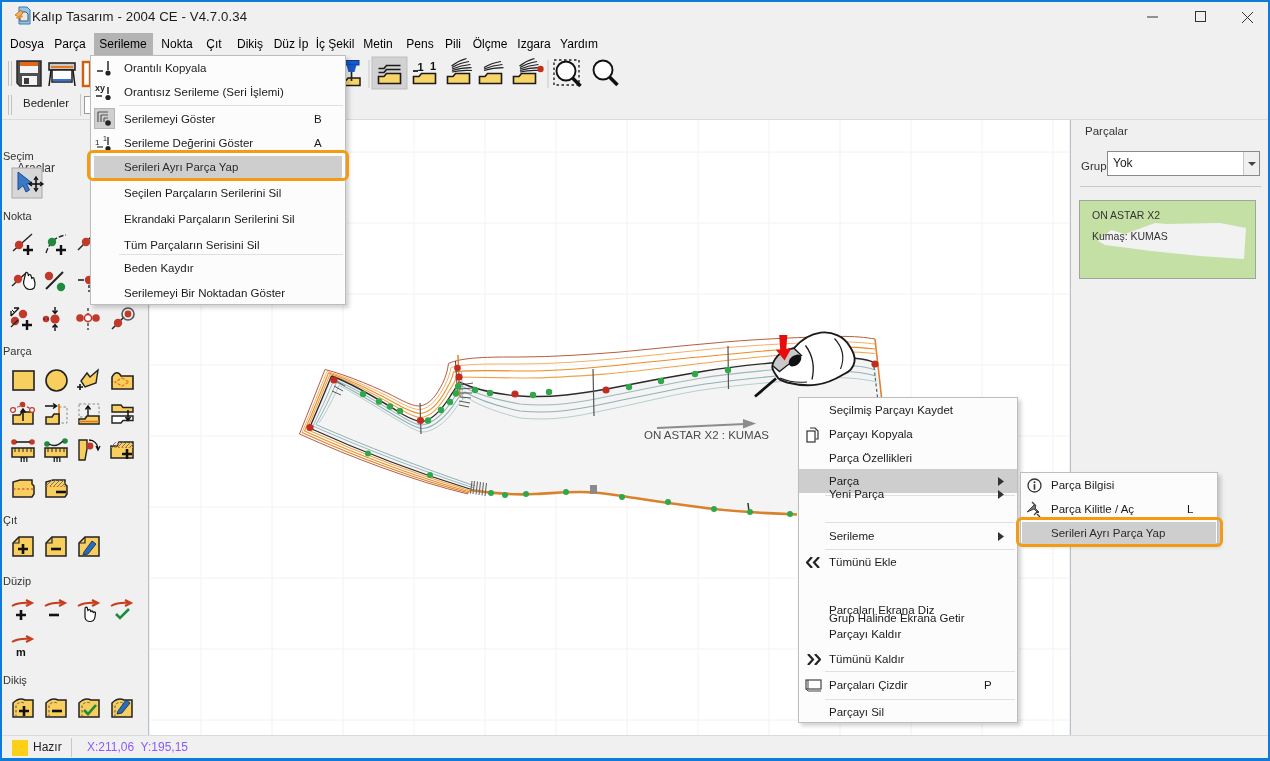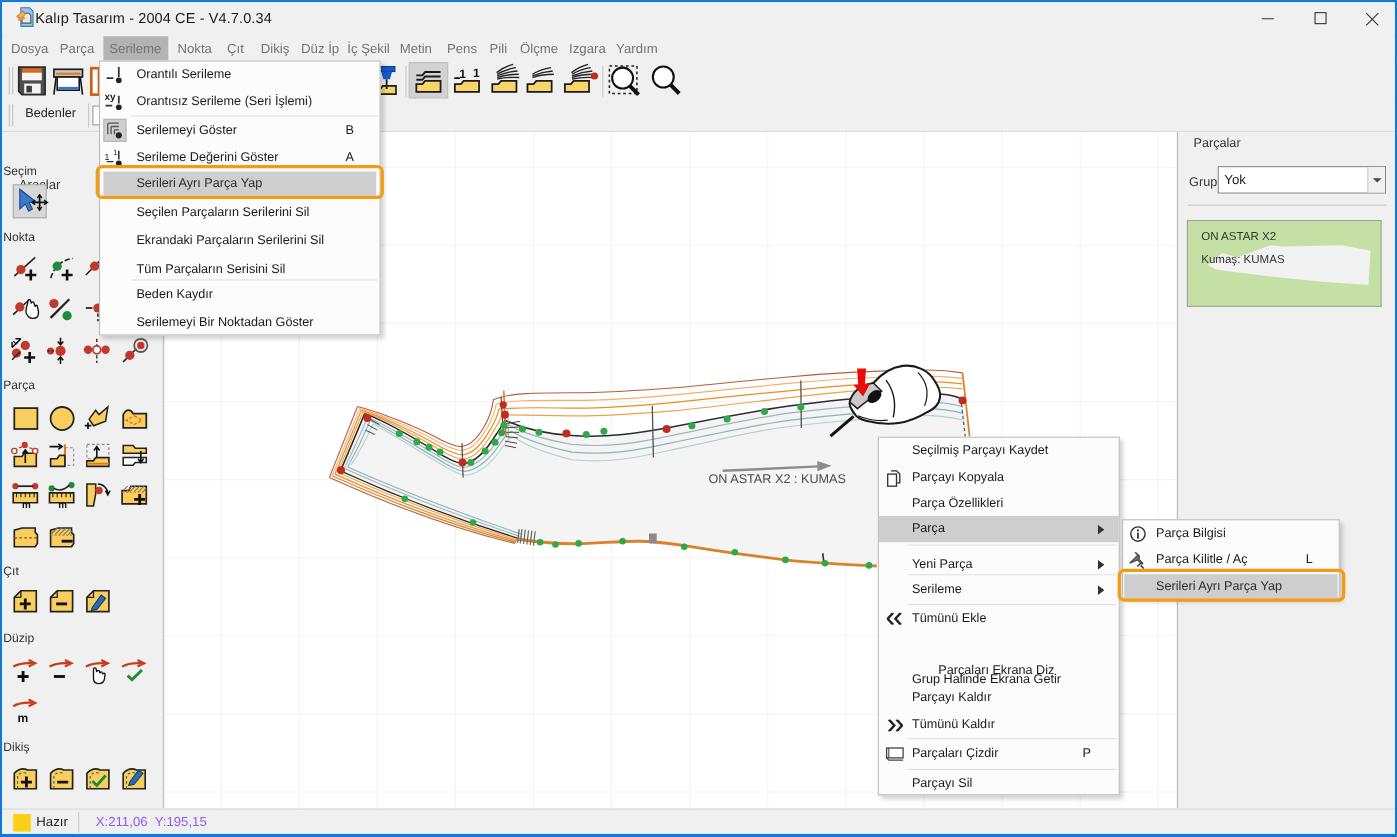--- a/index.html
+++ b/index.html
@@ -3,21 +3,21 @@
 <style>
 * { margin:0; padding:0; box-sizing:border-box; }
 html,body { width:1270px; height:761px; overflow:hidden; }
 body { font-family:"Liberation Sans",sans-serif; background:#f0f0f0; position:relative; color:#1a1a1a; }
 .abs { position:absolute; }
 .win-border { position:absolute; background:#0f7ad8; }
 #titlebar { position:absolute; left:2px; top:2px; right:2px; height:30px; background:#f0f0f0; }
 #title-text { position:absolute; left:30px; top:7px; font-size:13.2px; color:#1c1c1c; letter-spacing:0.1px; }
 .winbtn { position:absolute; top:0; width:45px; height:30px; }
 #menubar { position:absolute; left:2px; top:33px; right:2px; height:23px; background:#f0f0f0; }
-.mi { position:absolute; top:0; height:23px; line-height:23px; font-size:12px; color:#737373; transform:translateX(-50%); white-space:nowrap; }
+.mi { position:absolute; top:0; height:23px; line-height:23px; font-size:12px; color:#000000; transform:translateX(-50%); white-space:nowrap; }
 #mi-sel { position:absolute; left:92px; top:0; width:59px; height:23px; background:#b3b3b3; }
 #toolbar1 { position:absolute; left:2px; top:56px; right:2px; height:35px; background:#f0f0f0; }
 #toolbar2 { position:absolute; left:2px; top:91px; right:2px; height:28px; background:#f0f0f0; }
 .grip { position:absolute; width:1px; background:#c2c2c2; }
 .tsep { position:absolute; width:1px; background:#c8c8c8; }
 #mainline { position:absolute; left:2px; top:119px; right:2px; height:1px; background:#dcdcdc; }
 #leftpanel { position:absolute; left:2px; top:120px; width:147px; bottom:26px; background:#f0f0f0; border-right:1px solid #b9c0c8; }
 .plabel { position:absolute; font-size:11px; color:#333; white-space:nowrap; }
 #canvas { position:absolute; left:150px; top:120px; width:919px; bottom:26px; background:#ffffff; }
 #rightpanel { position:absolute; left:1070px; top:120px; width:198px; bottom:26px; background:#f0f0f0; border-left:1px solid #b9c0c8; }
@@ -536,21 +536,21 @@
   <span style="position:absolute;left:85px;top:4px;color:#8b5cf6;">X:211,06&nbsp; Y:195,15</span>
 </div>
 
 <div class="menu" id="dropmenu" style="left:90px;top:55px;width:256px;height:250px;font-size:11.5px;">
   <div class="item" style="top:0;height:24px;line-height:24px;">
     <svg style="position:absolute;left:5px;top:3px;" width="18" height="18" viewBox="0 0 18 18">
         <line x1="1" y1="12" x2="7" y2="12" stroke="#333" stroke-width="1.6"></line>
         <line x1="12" y1="2" x2="12" y2="11" stroke="#333" stroke-width="1.6"></line>
         <circle cx="12" cy="14" r="2.6" fill="#222"></circle>
       </svg>
-    <span style="position:absolute;left:33px;">Orantılı Serileme</span>
+    <span style="position:absolute;left:33px;">Orantılı Kopyala</span>
   </div>
   <div class="item" style="top:24px;height:24px;line-height:24px;">
     <svg style="position:absolute;left:4px;top:3px;" width="20" height="18" viewBox="0 0 20 18">
         <text x="0" y="8" font-size="9" font-weight="bold" fill="#222">xy</text>
         <line x1="1" y1="13" x2="7" y2="13" stroke="#333" stroke-width="1.6"></line>
         <line x1="13" y1="4" x2="13" y2="11" stroke="#333" stroke-width="1.6"></line>
         <circle cx="13" cy="14.5" r="2.6" fill="#222"></circle>
       </svg>
     <span style="position:absolute;left:33px;">Orantısız Serileme (Seri İşlemi)</span>
   </div>
@@ -613,21 +613,21 @@
       </svg>
     <span style="position:absolute;left:30px;">Parçayı Kopyala</span>
   </div>
   <div class="item hl" style="top:71px;height:24px;line-height:24px;">
     <span style="position:absolute;left:30px;">Parça</span>
     <svg style="position:absolute;left:199px;top:8px;" width="6" height="9" viewBox="0 0 6 9">
         <path d="M0 0 L6 4.5 L0 9 Z" fill="#333"></path>
       </svg>
   </div>
   <div class="sep" style="left:26px;right:2px;top:97px;"></div>
-  <div class="item" style="top:103px;height:24px;line-height:24px;">
+  <div class="item" style="top:84px;height:24px;line-height:24px;">
     <span style="position:absolute;left:30px;">Yeni Parça</span>
     <svg style="position:absolute;left:199px;top:8px;" width="6" height="9" viewBox="0 0 6 9">
         <path d="M0 0 L6 4.5 L0 9 Z" fill="#333"></path>
       </svg>
   </div>
   <div class="sep" style="left:26px;right:2px;top:124px;"></div>
   <div class="item" style="top:126px;height:24px;line-height:24px;">
     <span style="position:absolute;left:30px;">Serileme</span>
     <svg style="position:absolute;left:199px;top:8px;" width="6" height="9" viewBox="0 0 6 9">
         <path d="M0 0 L6 4.5 L0 9 Z" fill="#333"></path>
@@ -637,21 +637,21 @@
   <div class="item" style="top:152px;height:24px;line-height:24px;">
     <svg style="position:absolute;left:7px;top:7px;" width="15" height="11" viewBox="0 0 15 11">
         <path d="M6 0 L1 5.5 L6 11 M13 0 L8 5.5 L13 11" stroke="#222" stroke-width="2.2" fill="none"></path>
       </svg>
     <span style="position:absolute;left:30px;">Tümünü Ekle</span>
   </div>
   <div class="item" style="top:176px;height:24px;line-height:24px;margin-top:32px;">
       <span style="position:absolute;left:30px;">Grup Halinde Ekrana Getir</span>
     </div>
   <div class="item" style="top:200px;height:24px;line-height:24px;">
-      <span style="position:absolute;left:30px;margin-left:24px;">Parçaları Ekrana Diz</span>
+      <span style="position:absolute;left:30px;">Parçaları Ekrana Diz</span>
     </div>
   <div class="item" style="top:224px;height:24px;line-height:24px;">
       <span style="position:absolute;left:30px;">Parçayı Kaldır</span>
     </div>
   <div class="item" style="top:249px;height:24px;line-height:24px;">
     <svg style="position:absolute;left:7px;top:7px;" width="15" height="11" viewBox="0 0 15 11">
         <path d="M2 0 L7 5.5 L2 11 M9 0 L14 5.5 L9 11" stroke="#222" stroke-width="2.2" fill="none"></path>
       </svg>
     <span style="position:absolute;left:30px;">Tümünü Kaldır</span>
   </div>

